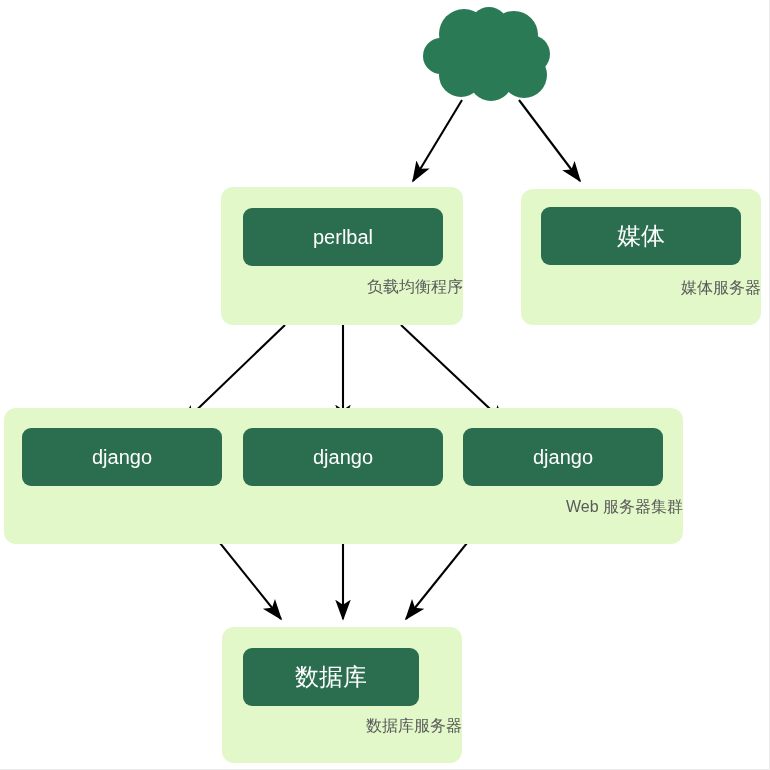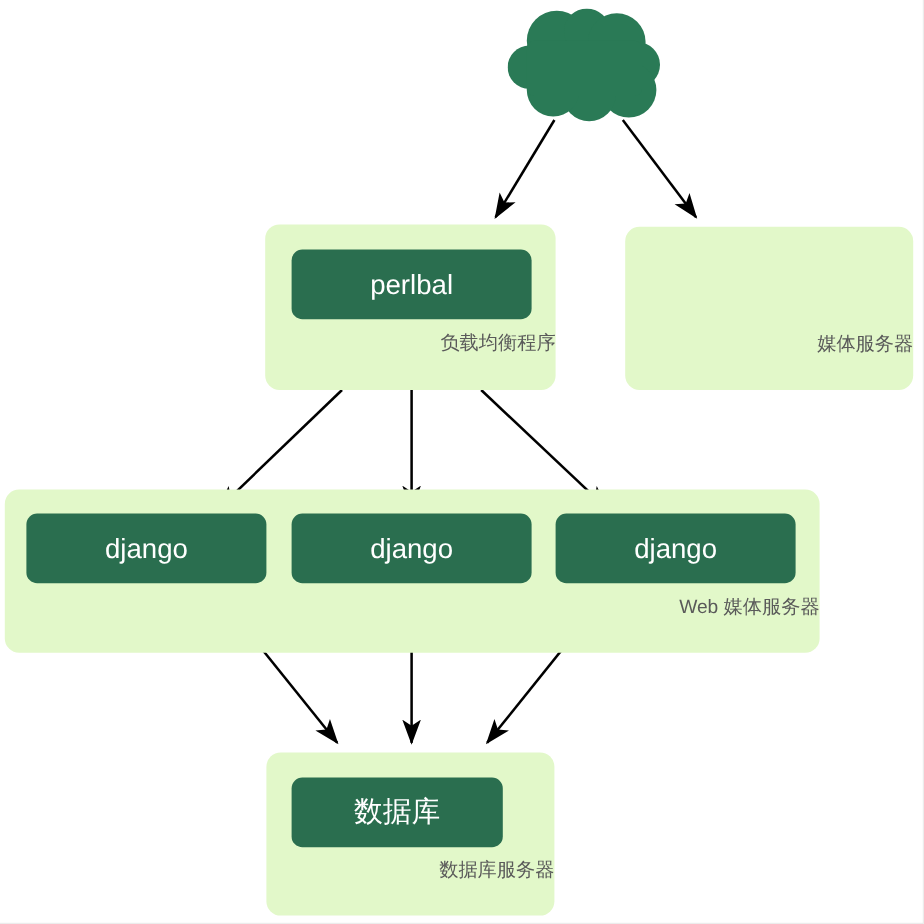--- a/index.html
+++ b/index.html
@@ -53,21 +53,21 @@
     position: absolute;
     background: #2a6e4f;
     border-radius: 9px;
     display: flex;
     align-items: center;
     justify-content: center;
     box-sizing: border-box;
   }
   .node-label {
     color: #ffffff;
-    font-size: 23px;
+    font-size: 20px;
     line-height: 1;
     white-space: nowrap;
   }
   .node-label.cjk {
     font-size: 24px;
   }
   
   .cloud {
     position: absolute;
     left: 423px;
@@ -124,23 +124,26 @@
   <div class="cluster" style="left:221px; top:187px; width:242px; height:138px;">
     <div class="cluster-label" style="top:90px;">负载均衡程序</div>
   </div>
   <div class="node" style="left:243px; top:208px; width:200px; height:58px;">
     <span class="node-label">perlbal</span>
   </div>
 
   <div class="cluster" style="left:521px; top:189px; width:240px; height:136px;">
     <div class="cluster-label" style="top:89px;font-family:Liberation Serif, serif;">媒体服务器</div>
   </div>
+  <div class="node" style="left:541px; top:207px; width:200px; height:58px;">
+    <span class="node-label cjk">媒体</span>
+  </div>
 
   <div class="cluster" style="left:4px; top:408px; width:679px; height:136px;">
-    <div class="cluster-label" style="top:89px;">Web 媒体服务器</div>
+    <div class="cluster-label" style="top:89px;">Web 服务器集群</div>
   </div>
   <div class="node" style="left:22px; top:428px; width:200px; height:58px;">
     <span class="node-label">django</span>
   </div>
   <div class="node" style="left:243px; top:428px; width:200px; height:58px;">
     <span class="node-label">django</span>
   </div>
   <div class="node" style="left:463px; top:428px; width:200px; height:58px;">
     <span class="node-label">django</span>
   </div>

